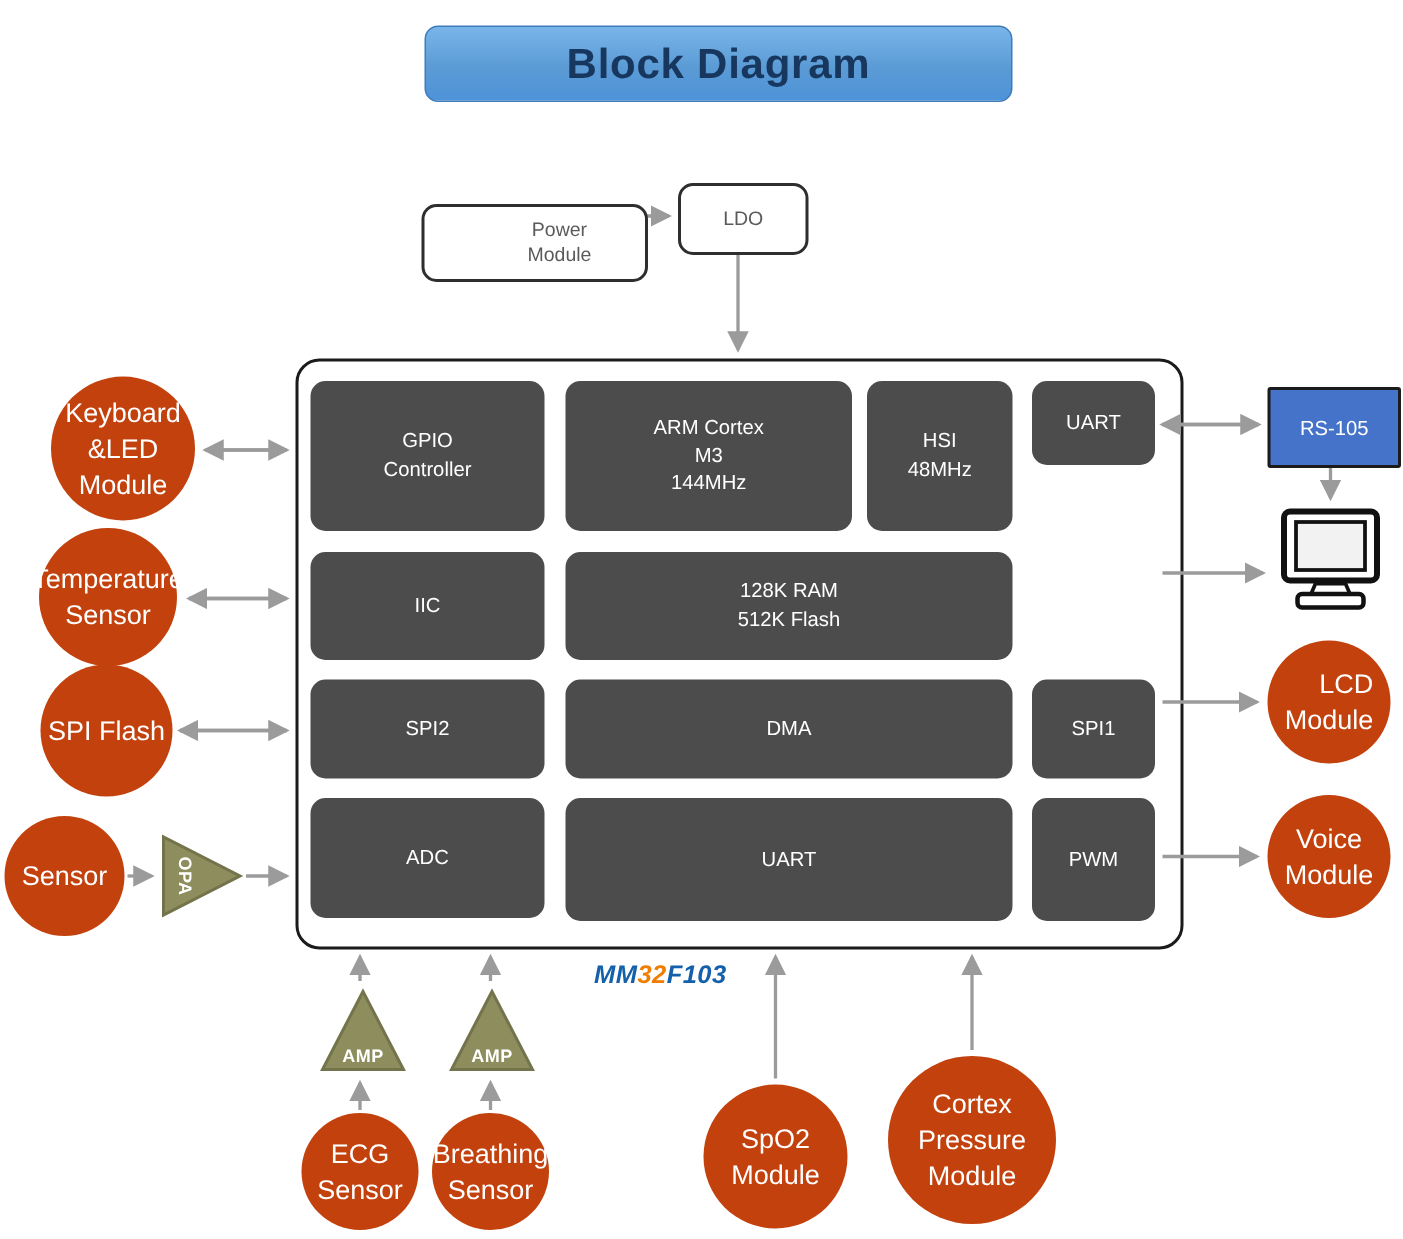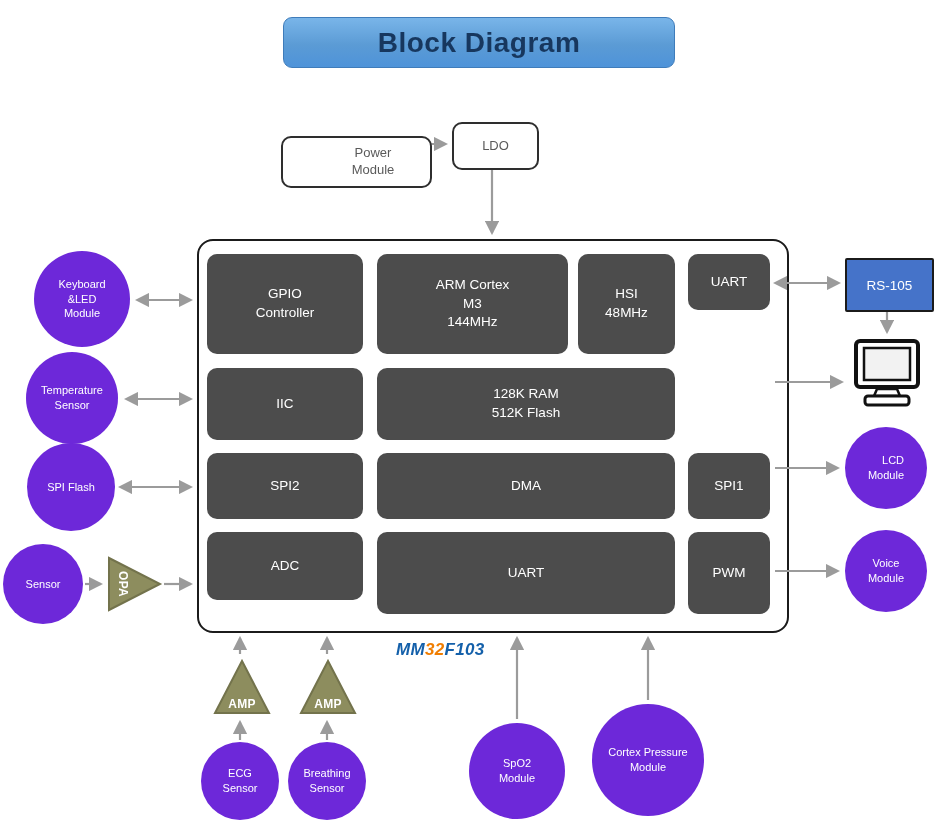--- a/index.html
+++ b/index.html
@@ -1,20 +1,20 @@
 <!DOCTYPE html>
 <html><head>
 <meta charset="utf-8">
 <style>
   html,body{margin:0;padding:0;background:#ffffff;}
   #canvas{position:relative;width:935px;height:826px;background:#fff;font-family:"Liberation Sans",sans-serif;overflow:hidden;}
   .abs{position:absolute;}
   .flexc{display:flex;align-items:center;justify-content:center;text-align:center;}
   .block{background:#4c4c4c;color:#fff;border-radius:10px;font-size:13.5px;line-height:1.4;white-space:pre-line;}
-  .circle{background:#6d28d9;color:#fff;border-radius:50%;font-size:11px;line-height:1.35;white-space:pre-line;}
+  .circle{background:#c2410c;color:#fff;border-radius:50%;font-size:18px;line-height:1.35;white-space:pre-line;}
   .wbox{background:#fff;border:2px solid #2e2e2e;border-radius:10px;color:#5a5a5a;font-size:13px;line-height:1.3;white-space:pre-line;}
   .chipframe{background:#fff;border:2.5px solid #1b1b1b;border-radius:16px;}
   .titlebar{background:linear-gradient(180deg,#79b5e9 0%,#5b9bd5 55%,#4e93d9 100%);border:1.5px solid #3f7cba;border-radius:9px;color:#17375e;font-size:28px;font-weight:600;letter-spacing:.5px;}
   .rsbox{background:#4573c9;border:2px solid #1b1b1b;border-radius:2px;color:#fff;font-size:13.5px;}
   .trilabel{position:absolute;color:#fff;font-size:12px;font-weight:bold;letter-spacing:.3px;}
   .logo{font-size:17px;font-weight:bold;font-style:italic;letter-spacing:.3px;}
 </style>
 </head>
 <body>
 
@@ -77,21 +77,21 @@
 144MHz</div>
   <div class="abs flexc block" style="left:578px;top:254px;width:97px;height:100px;">HSI
 48MHz</div>
   <div class="abs flexc block" style="left:688px;top:254px;width:82px;height:56px;">UART</div>
   <div class="abs flexc block" style="left:207px;top:368px;width:156px;height:72px;">IIC</div>
   <div class="abs flexc block" style="left:377px;top:368px;width:298px;height:72px;">128K RAM
 512K Flash</div>
   <div class="abs flexc block" style="left:207px;top:453px;width:156px;height:66px;">SPI2</div>
   <div class="abs flexc block" style="left:377px;top:453px;width:298px;height:66px;">DMA</div>
   <div class="abs flexc block" style="left:688px;top:453px;width:82px;height:66px;">SPI1</div>
-  <div class="abs flexc block" style="left:207px;top:532px;width:156px;height:68px;">ADC</div>
+  <div class="abs flexc block" style="left:207px;top:532px;width:156px;height:80px;">ADC</div>
   <div class="abs flexc block" style="left:377px;top:532px;width:298px;height:82px;">UART</div>
   <div class="abs flexc block" style="left:688px;top:532px;width:82px;height:82px;">PWM</div>
 
   <div class="abs logo" style="left:396px;top:640px;">
     <span style="color:#1460aa;">MM</span><span style="color:#f07d00;">32</span><span style="color:#1460aa;">F103</span>
   </div>
 
   <div class="abs flexc circle" style="left:34px;top:251px;width:96px;height:96px;">Keyboard
 &amp;LED
 Module</div>

